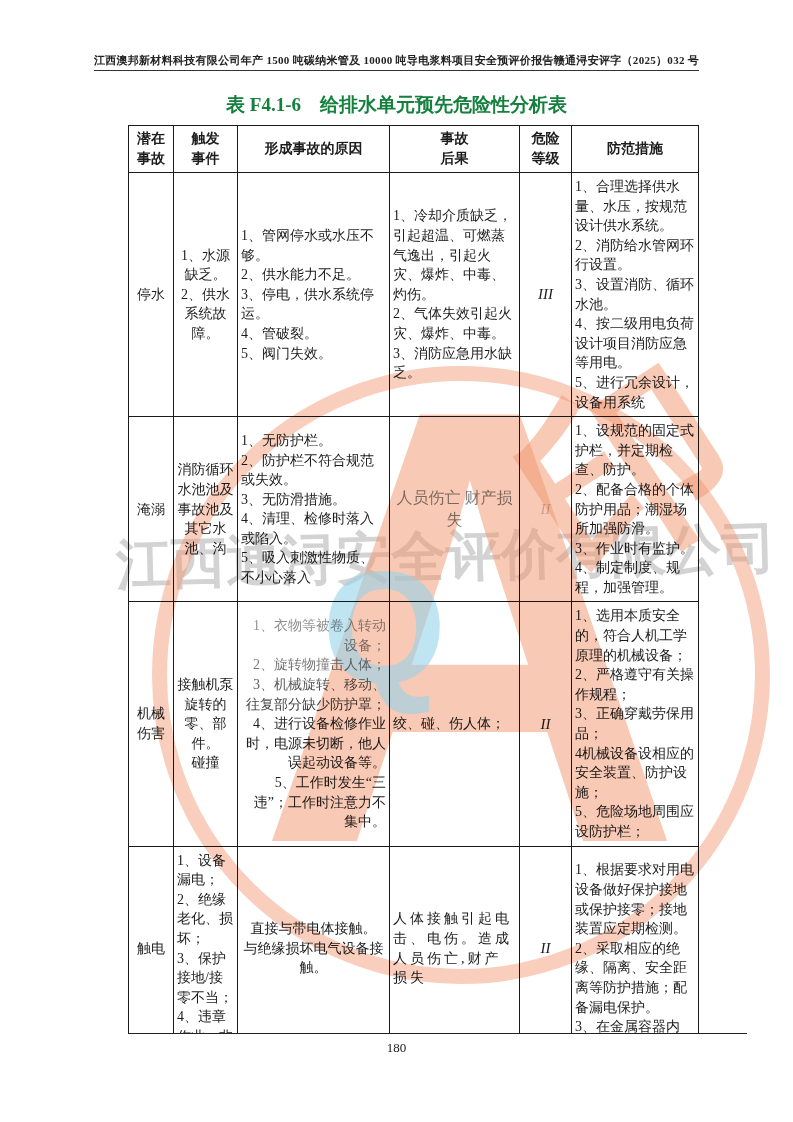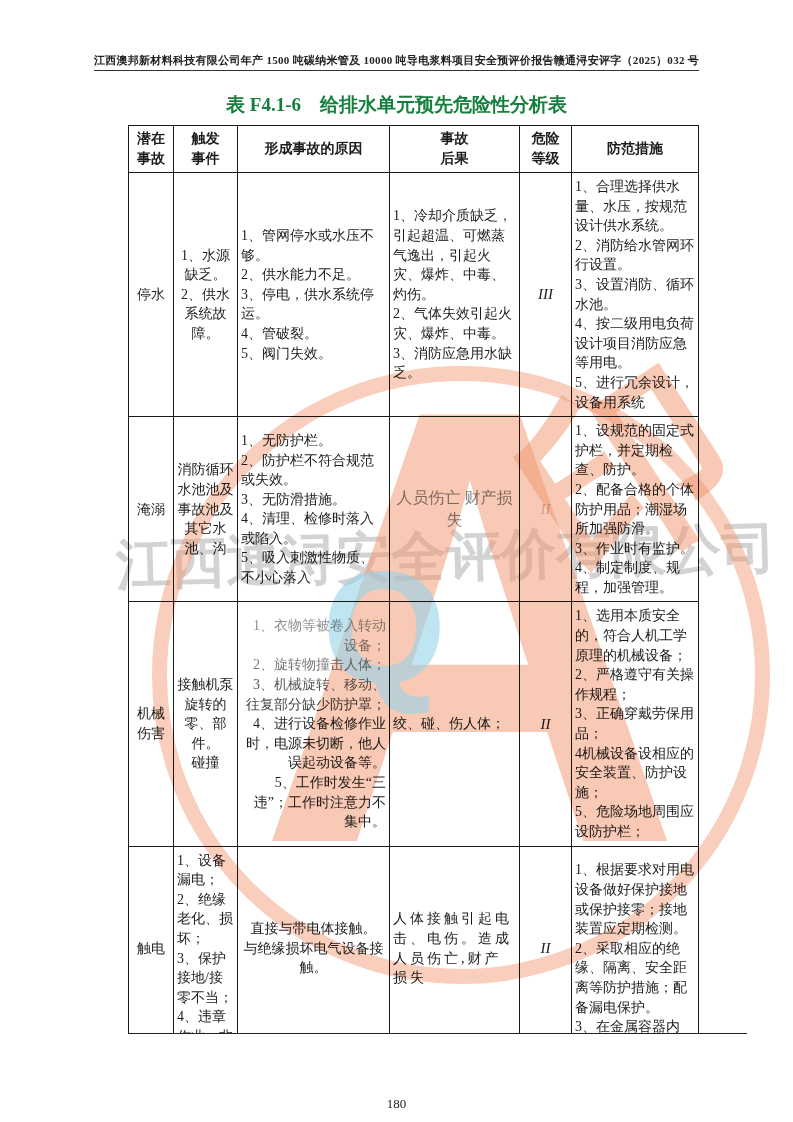--- a/index.html
+++ b/index.html
@@ -94,21 +94,21 @@
             mask-image:linear-gradient(to bottom, rgba(0,0,0,.45) 0%, rgba(0,0,0,.6) 25%, #000 50%);
             text-align:right;
   }
   tr.row-4 td.col-trigger{text-align:left;}
   tr.row-4 td.col-cause{text-align:center;}
   tr.row-4 td.col-consequence{letter-spacing:3px;}
 
   
   .page-number{
     position:absolute;
-    top:1096px;left:0;right:0;
+    top:1040px;left:0;right:0;
     text-align:center;
     font-size:13px;
     color:#222;
   }
   
   .watermark{
     position:absolute;
     inset:0;
     pointer-events:none;
     mix-blend-mode:multiply;

